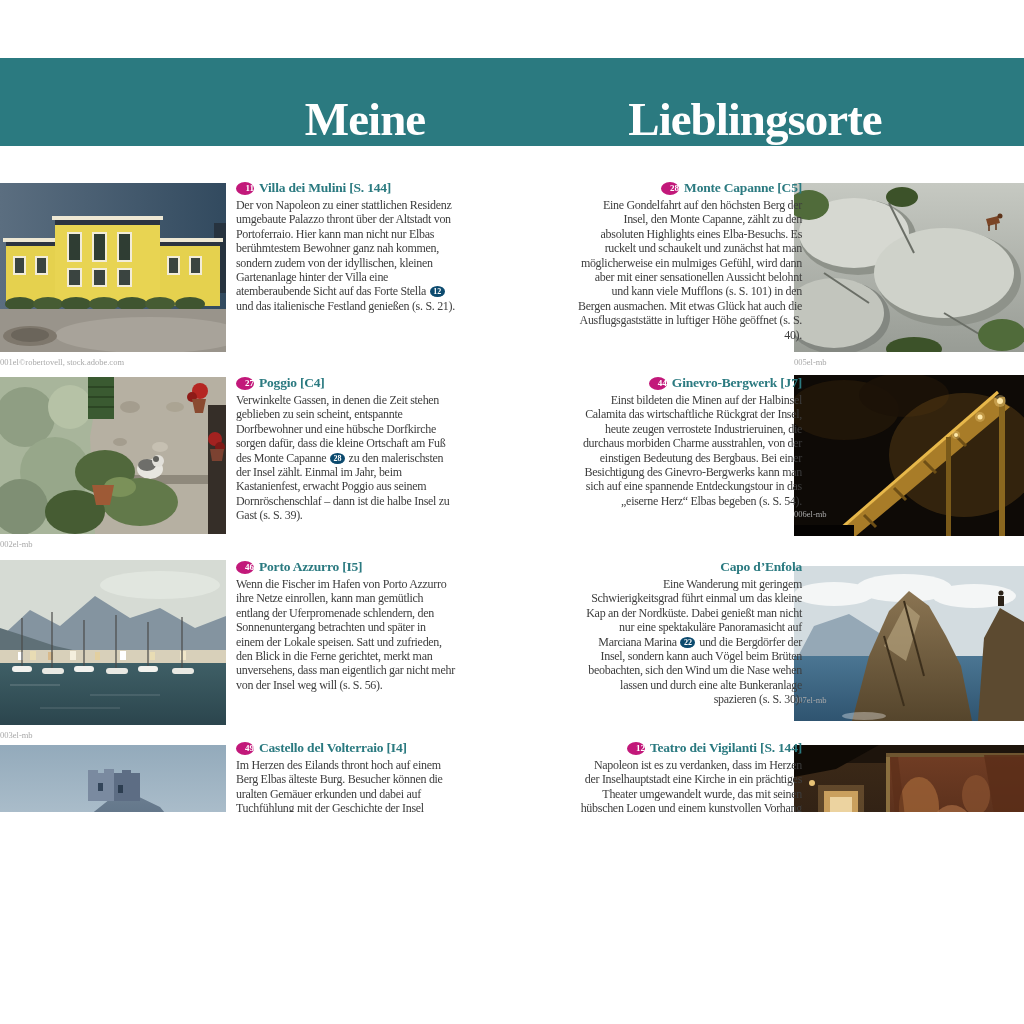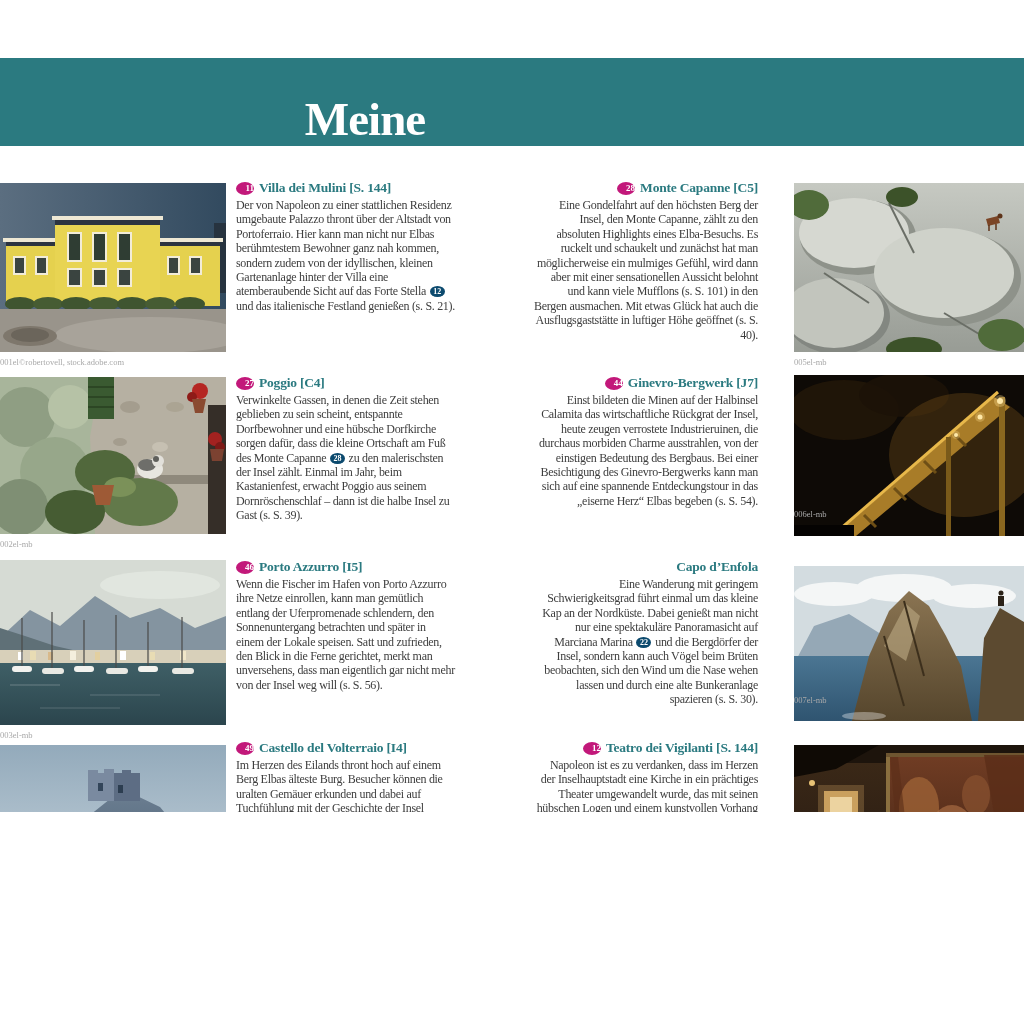--- a/index.html
+++ b/index.html
@@ -9,37 +9,38 @@
   .band-word{position:absolute;color:#fff;font-weight:bold;font-size:47px;letter-spacing:-1px;
         top:92px;transform:translateX(-50%);white-space:nowrap;}
   .photo{position:absolute;overflow:hidden;}
   .photo svg{display:block;width:100%;height:100%;}
   .pleft{left:0;width:226px;}
   .pright{left:794px;width:230px;}
   .credit{font-size:8.5px;color:#a9a9a9;margin-top:3px;letter-spacing:0;}
   .credit.r{text-align:left;}
   .entry{position:absolute;width:220px;}
   .tl{left:236px;text-align:left;}
-  .tr{left:534px;width:224px;text-align:right;}
+  .tr{left:578px;width:224px;text-align:right;}
   .heading{font-size:13.5px;font-weight:bold;color:#2b7a80;letter-spacing:-0.2px;margin-bottom:2px;}
   .badge{display:inline-block;background:#c2187a;color:#fff;border-radius:50%;
          width:18px;height:13px;font-size:9px;line-height:13px;text-align:right;
          font-weight:bold;vertical-align:1px;margin-right:5px;letter-spacing:0;}
   .inline-badge{display:inline-block;background:#0c4a6e;color:#fff;border-radius:50%;
          width:15px;height:11px;font-size:8px;line-height:11px;text-align:center;
          font-weight:bold;vertical-align:1px;margin:0 1px;letter-spacing:0;}
   .body{margin:0;font-size:12px;line-height:14.4px;color:#3d3d3d;letter-spacing:-0.3px;}
 </style>
 </head>
 <body>
 
 <div class="page">
 
   <div class="band"></div>
   <div class="band-word" style="left:365px">Meine</div>
+  <div class="band-word" style="left:755px">Lieblingsorte</div>
 
   <div class="photo pleft" style="top:183px;height:169px">
     <svg viewBox="0 0 226 169" preserveAspectRatio="none">
       <defs>
         <linearGradient id="sky1" x1="0" y1="0" x2="1" y2="0">
           <stop offset="0" stop-color="#5b6e80"></stop>
             <stop offset="1" stop-color="#324a5f"></stop>
         </linearGradient>
       </defs>
       <rect width="226" height="169" fill="url(#sky1)"></rect>

